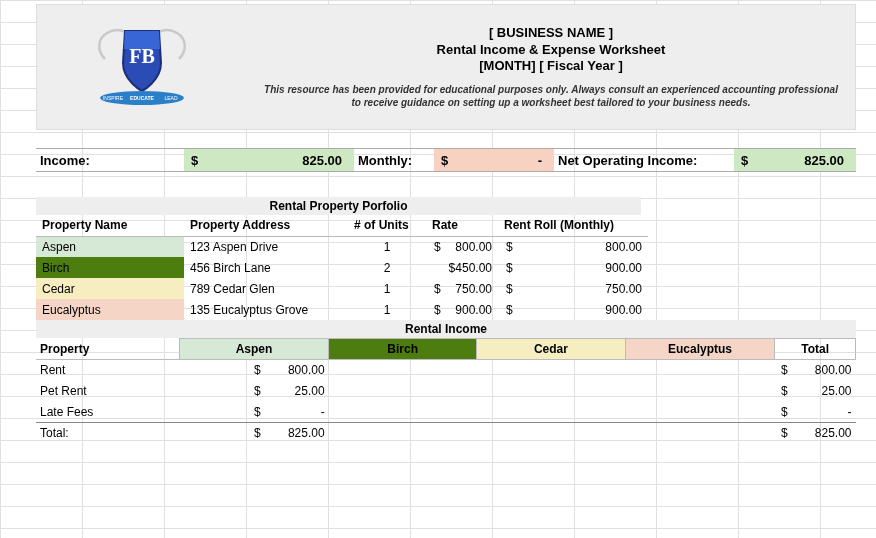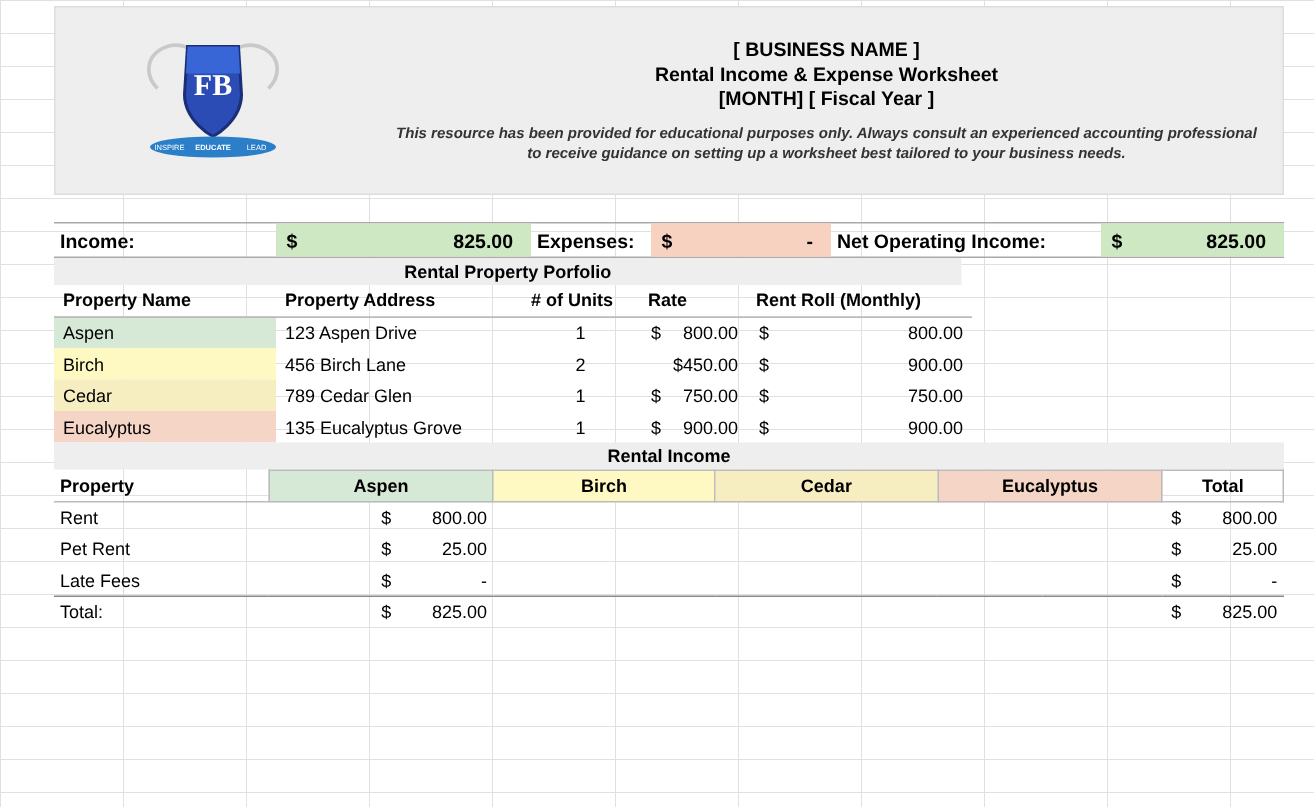--- a/index.html
+++ b/index.html
@@ -76,21 +76,21 @@
 }
 .income-lbl { width: 148px; }
 .income-val { width: 170px; background: #cde8c2; justify-content: space-between; }
 .expenses-lbl { width: 80px; }
 .expenses-val { width: 120px; background: #f8d2c0; justify-content: space-between; }
 .noi-lbl { width: 180px; padding-left: 16px; }
 .noi-val { flex: 1; background: #cde8c2; justify-content: space-between; }
 .summary-row .dollar { padding-left: 3px; }
 .summary-row .amt { padding-right: 8px; }
 
-.section { margin-left: 36px; width: 820px; margin-top: 0; }
+.section { margin-left: 36px; width: 820px; margin-top: 25px; }
 .section-title {
   background: #eee;
   text-align: center;
   font-weight: bold;
   padding: 2px;
   font-size: 12px;
   width: 605px;
 }
 .portfolio-table { border-collapse: collapse; }
 .portfolio-table th, .portfolio-table td {
@@ -99,21 +99,21 @@
   height: 21px;
   font-size: 12px;
 }
 .portfolio-table th { font-weight: bold; border-bottom: 1px solid #bbb; }
 .col-name { width: 148px; }
 .col-addr { width: 164px; }
 .col-units { width: 78px; text-align: center; }
 .col-rate { width: 72px; }
 .col-roll { width: 150px; }
 .prop-aspen { background: #d6e8d6; }
-.prop-birch { background: #fef9c3; }
+.prop-birch { background: #4d7c0f; }
 .prop-cedar { background: #f6eec1; }
 .prop-euc { background: #f4d5c6; }
 .money-split { display:flex; justify-content:space-between; width:100%; }
 .money-split .s { padding-left:2px; }
 .money-split .v { text-align:right; }
 
 .rental-income-title {
   background: #eee; text-align:center; font-weight:bold; padding:2px; font-size:12px;
   width: 820px; 
 }
@@ -159,21 +159,21 @@
     <div class="disclaimer">This resource has been provided for educational purposes only. Always consult an experienced accounting professional to receive guidance on setting up a worksheet best tailored to your business needs.</div>
   </div>
 </div>
 
 <div class="summary-row">
   <div class="income-lbl">Income:</div>
   <div class="income-val">
     <span class="dollar">$</span>
     <span class="amt">825.00</span>
   </div>
-  <div class="expenses-lbl">Expenses:</div>
+  <div class="expenses-lbl">Monthly:</div>
   <div class="expenses-val">
     <span class="dollar">$</span>
     <span class="amt">-</span>
   </div>
   <div class="noi-lbl">Net Operating Income:</div>
   <div class="noi-val">
     <span class="dollar">$</span>
     <span class="amt">825.00</span>
   </div>
 </div>

